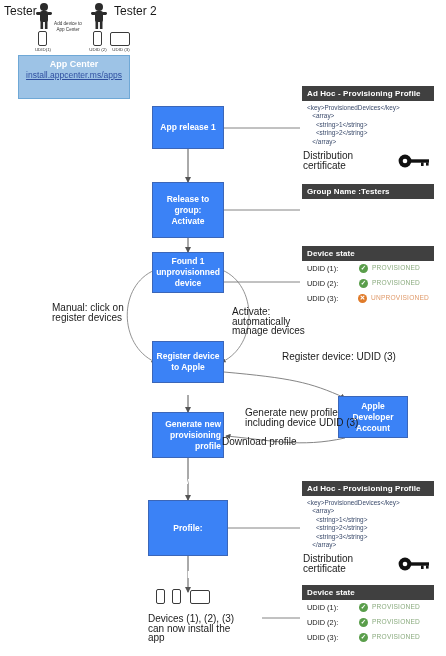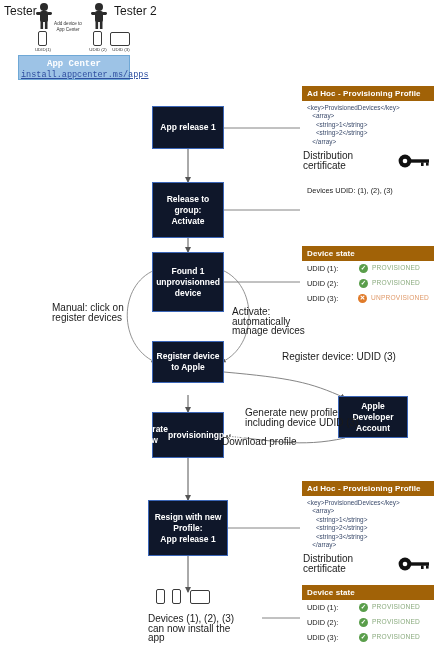--- a/index.html
+++ b/index.html
@@ -12,39 +12,39 @@
     height: 656px;
     position: relative;
     overflow: hidden;
     font-family: "Liberation Sans", sans-serif;
     color: #1a1a1a;
   }
   .abs { position: absolute; }
 
   
   .pbox {
-    background: #0f172a;
+    background: #3b82f6;
     color: #ffffff;
     font-size: 8.5px;
     font-weight: bold;
     line-height: 11px;
     display: flex;
     align-items: center;
     justify-content: center;
     text-align: center;
     box-sizing: border-box;
     padding: 2px;
     border: 1px solid #3b66b8;
   }
   .pbox span { display: block; }
 
   
   .panel { box-sizing: border-box; }
   .panel-head {
-    background: #a16207;
+    background: #404040;
     color: #ffffff;
     font-size: 8px;
     font-weight: bold;
     padding: 3px 5px;
     letter-spacing: 0.1px;
   }
   .panel-body {
     background: #ffffff;
     font-size: 6.4px;
     line-height: 8.4px;
@@ -195,53 +195,53 @@
 App Center</div>
 
 <div class="abs phone" style="left:38px; top:31px; width:9px; height:15px;"></div>
 <div class="abs phone" style="left:93px; top:31px; width:9px; height:15px;"></div>
 <div class="abs tabletdev" style="left:110px; top:32px; width:20px; height:14px;"></div>
 
 <div class="abs udid-cap" style="left:28px; top:47px; width:30px;">UDID(1)</div>
 <div class="abs udid-cap" style="left:83px; top:47px; width:30px;">UDID (2)</div>
 <div class="abs udid-cap" style="left:107px; top:47px; width:28px;">UDID (3)</div>
 
-<div class="abs appcenter" style="left:18px; top:55px; width:112px; height:25px;font-family:Liberation Mono, monospace;">
+<div class="abs appcenter" style="left:18px; top:55px; width:112px; height:44px;">
   <div class="ac-title">App Center</div>
   <div class="ac-link">install.appcenter.ms/apps</div>
 </div>
 
 <div class="abs pbox" style="left:152px; top:106px; width:72px; height:43px;">
   <span>App release 1</span>
 </div>
 
 <div class="abs pbox" style="left:152px; top:182px; width:72px; height:56px; flex-direction:column;">
   <span>Release to</span>
   <span>group:</span>
   <span>Activate</span>
 </div>
 
-<div class="abs pbox" style="left:152px; top:252px; width:72px; height:60px; flex-direction:column;">
+<div class="abs pbox" style="left:152px; top:252px; width:72px; height:41px; flex-direction:column;">
   <span>Found 1</span>
   <span>unprovisionned</span>
   <span>device</span>
 </div>
 
 <div class="abs pbox" style="left:152px; top:341px; width:72px; height:42px; flex-direction:column;">
   <span>Register device</span>
   <span>to Apple</span>
 </div>
 
-<div class="abs pbox" style="left:152px; top:412px; width:72px; height:46px; flex-direction:row;">
+<div class="abs pbox" style="left:152px; top:412px; width:72px; height:46px; flex-direction:column;align-items:flex-end;">
   <span>Generate new</span>
   <span>provisioning</span>
   <span>profile</span>
 </div>
 
-<div class="abs pbox" style="left:148px; top:500px; width:80px; height:56px; flex-direction:column;">
+<div class="abs pbox" style="left:148px; top:500px; width:80px; height:56px; flex-direction:column;gap:36px;">
   <span>Resign with new</span>
   <span>Profile:</span>
   <span>App release 1</span>
 </div>
 
 <div class="abs pbox" style="left:338px; top:396px; width:70px; height:42px; flex-direction:column;">
   <span>Apple Developer</span>
   <span>Account</span>
 </div>
 
@@ -275,21 +275,21 @@
       <circle cx="8" cy="7" r="6.4" fill="#111"></circle>
       <circle cx="8" cy="7" r="2.3" fill="#fff"></circle>
       <rect x="12" y="5.3" width="20" height="3.4" fill="#111"></rect>
       <rect x="24" y="8.4" width="2.6" height="3.6" fill="#111"></rect>
       <rect x="29" y="8.4" width="2.6" height="3.2" fill="#111"></rect>
     </svg>
   </div>
 </div>
 
 <div class="abs panel" style="left:302px; top:184px; width:132px;">
-  <div class="panel-row">Devices UDID: (1), (2), (3)</div>
+  <div class="panel-head">Group Name :Testers</div>
 </div>
 
 <div class="abs panel" style="left:302px; top:246px; width:132px;">
   <div class="panel-head">Device state</div>
   <div class="dev-row">
     <span class="dev-label">UDID (1):</span>
     <span class="badge-ico badge-ok">✓</span>
     <span class="badge-text t-ok">PROVISIONED</span>
   </div>
   <div class="dev-row">

